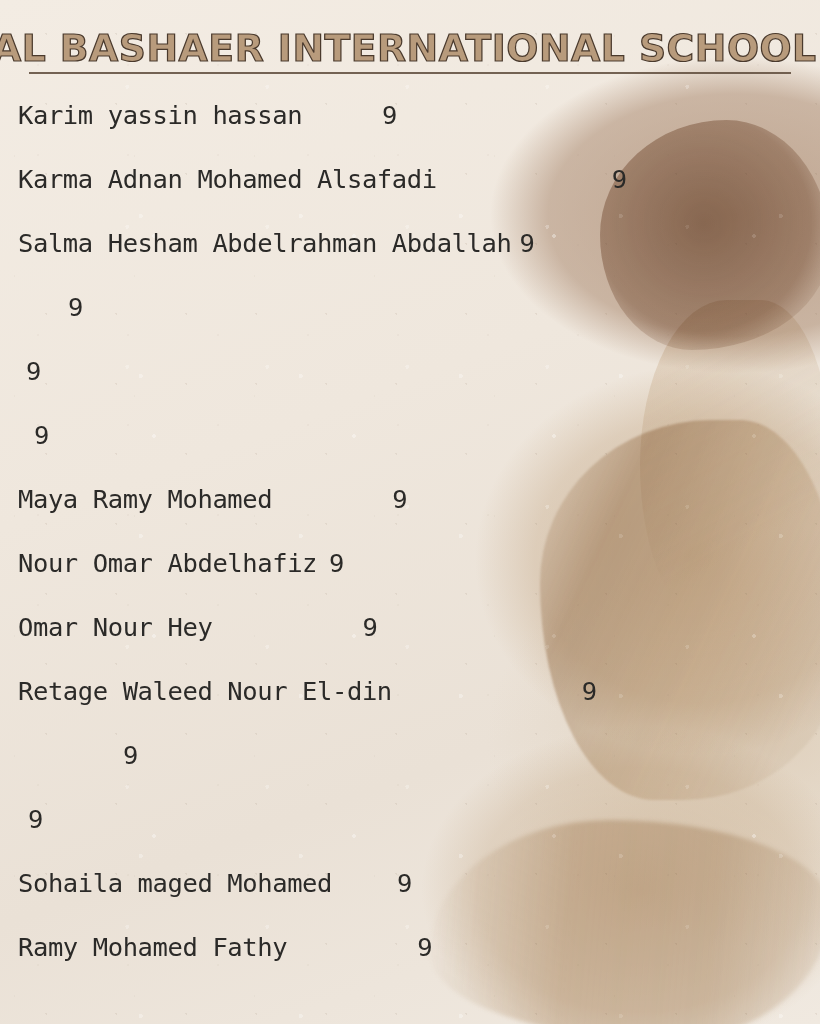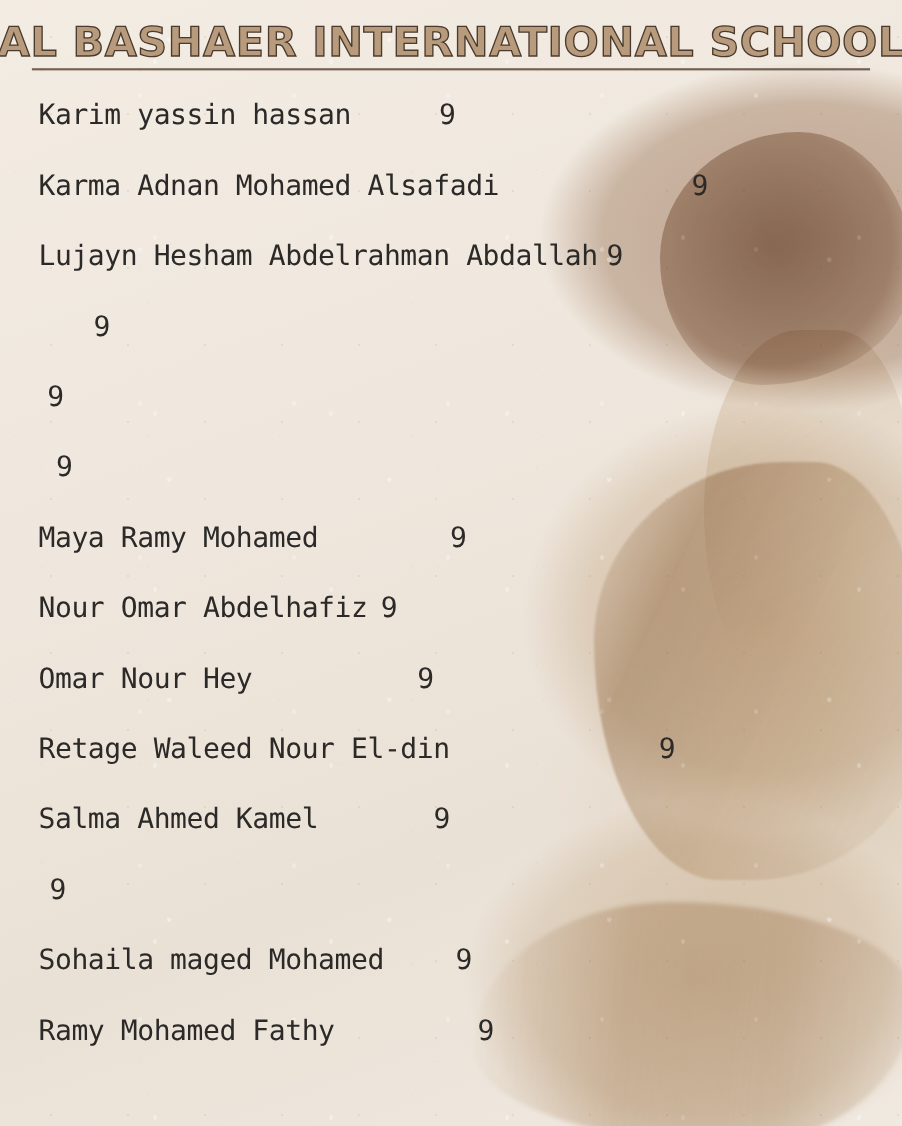--- a/index.html
+++ b/index.html
@@ -68,22 +68,22 @@
   }
   #stroke-d {
     left: 640px; top: 300px;
     width: 190px; height: 330px;
     background: linear-gradient(150deg, rgba(214,190,158,0.55) 0%, rgba(214,190,158,0.0) 70%);
     border-radius: 50% 40% 60% 45% / 55% 50% 45% 55%;
   }
 
   header {
     position: relative;
-    padding: 20px 0 4px 0;
-    text-align: center;
+    padding: 30px 0 4px 0;
+    text-align: left;
   }
   #school-title {
     display: inline-block;
     font-family: "DejaVu Sans", sans-serif;
     font-weight: bold;
     font-size: 37px;
     letter-spacing: 0.5px;
     line-height: 1.0;
     color: #b89b7c;
     -webkit-text-stroke: 1.2px #4a3a2d;
@@ -94,21 +94,21 @@
   #title-rule {
     width: 762px;
     height: 2px;
     margin: 5px auto 0 auto;
     background: #5d4a3a;
     opacity: 0.85;
   }
 
   #roster {
     position: relative;
-    margin: 22px 0 0 17px;
+    margin: 22px 0 0 0;
     padding: 0 0 0 18px;
     list-style: none;
   }
   .row {
     display: flex;
     align-items: baseline;
     height: 64px;
     white-space: nowrap;
   }
   .name {
@@ -143,21 +143,21 @@
         <span class="name">Karim yassin hassan</span>
         <span style="display: inline-block; width: 80px;"></span>
         <span class="grade">9</span>
       </li>
       <li class="row">
         <span class="name">Karma Adnan Mohamed Alsafadi</span>
         <span style="display: inline-block; width: 175px;"></span>
         <span class="grade">9</span>
       </li>
       <li class="row">
-        <span class="name">Lujayn Hesham Abdelrahman Abdallah</span>
+        <span class="name">Salma Hesham Abdelrahman Abdallah</span>
         <span style="display: inline-block; width: 8px;"></span>
         <span class="grade">9</span>
       </li>
       <li class="row">
         <span style="display: inline-block; width: 50px;"></span>
         <span class="grade">9</span>
       </li>
       <li class="row">
         <span style="display: inline-block; width: 8px;"></span>
         <span class="grade">9</span>
@@ -180,21 +180,20 @@
         <span class="name">Omar Nour Hey</span>
         <span style="display: inline-block; width: 150px;"></span>
         <span class="grade">9</span>
       </li>
       <li class="row">
         <span class="name">Retage Waleed Nour El-din</span>
         <span style="display: inline-block; width: 190px;"></span>
         <span class="grade">9</span>
       </li>
       <li class="row">
-        <span class="name">Salma Ahmed Kamel</span>
         <span style="display: inline-block; width: 105px;"></span>
         <span class="grade">9</span>
       </li>
       <li class="row">
         <span style="display: inline-block; width: 10px;"></span>
         <span class="grade">9</span>
       </li>
       <li class="row">
         <span class="name">Sohaila maged Mohamed</span>
         <span style="display: inline-block; width: 65px;"></span>

